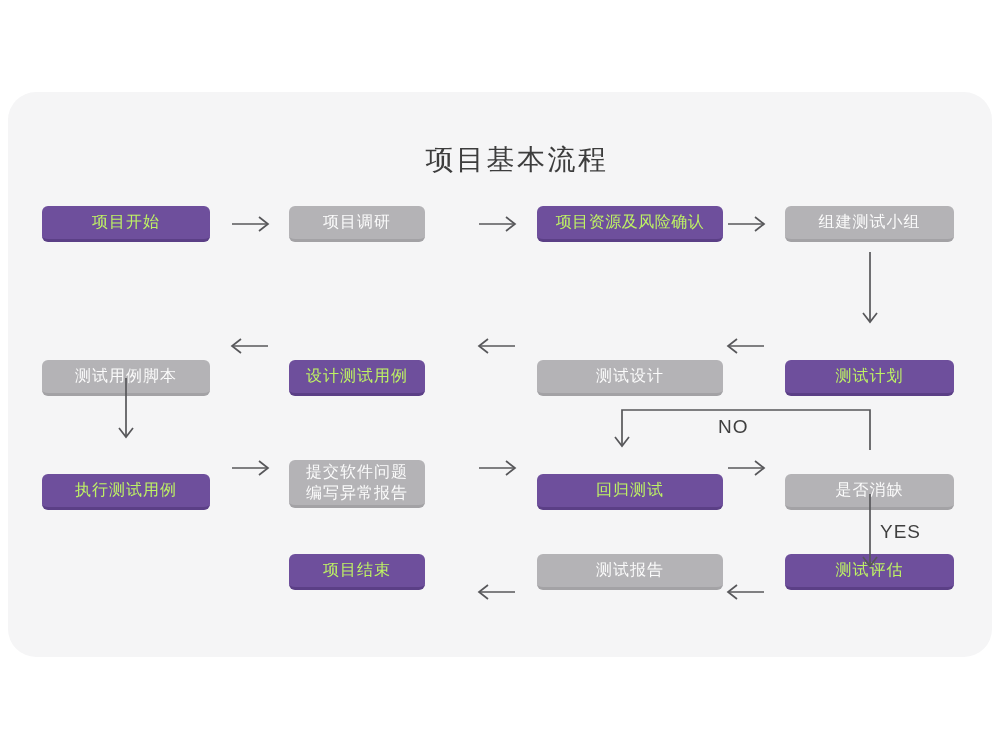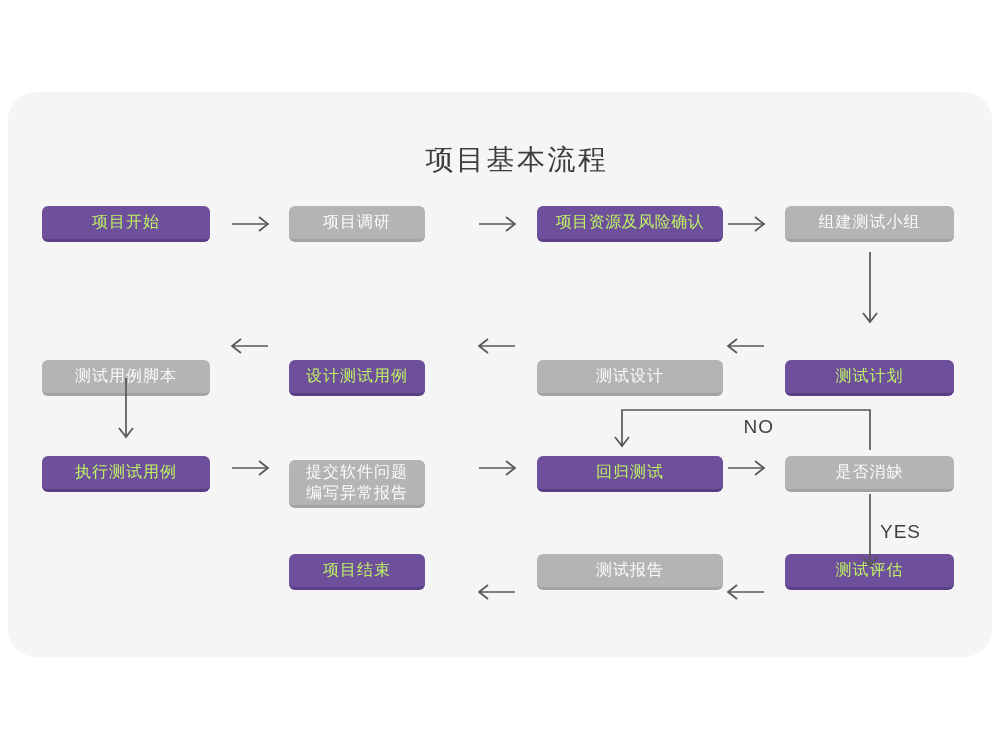--- a/index.html
+++ b/index.html
@@ -51,38 +51,38 @@
     color: #fbfbfb;
   }
   
   .c1 { left: 42px;  width: 168px; }
   .c2 { left: 289px; width: 136px; }
   .c3 { left: 537px; width: 186px; }
   .c4 { left: 785px; width: 169px; }
   
   .r1 { top: 206px; }
   .r2 { top: 328px; margin-top: 32px; }
-  .r3 { top: 456px; }
+  .r3 { top: 474px; }
   .r4 { top: 554px; }
   .tall { top: 460px; height: 48px; text-align: center; }
   .node.tight { letter-spacing: 0.5px; font-size: 16px; }
   svg.arrows {
     position: absolute;
     left: 0; top: 0;
     width: 1000px; height: 750px;
     pointer-events: none;
   }
   svg.arrows * { stroke: #57575a; stroke-width: 1.7; fill: none; }
   .edge-label {
     position: absolute;
     font-size: 19px;
     letter-spacing: 1px;
     color: #3f3f3f;
   }
-  .label-no  { left: 718px; top: 416px; width: 56px; text-align: right; }
+  .label-no  { left: 718px; top: 416px; width: 56px; text-align: left; }
   .label-yes { left: 880px; top: 521px; }
 </style>
 </head>
 <body>
 
 <div class="panel"></div>
 
 <div class="title">项目基本流程</div>
 
 <div class="node primary c1 r1">项目开始</div>

